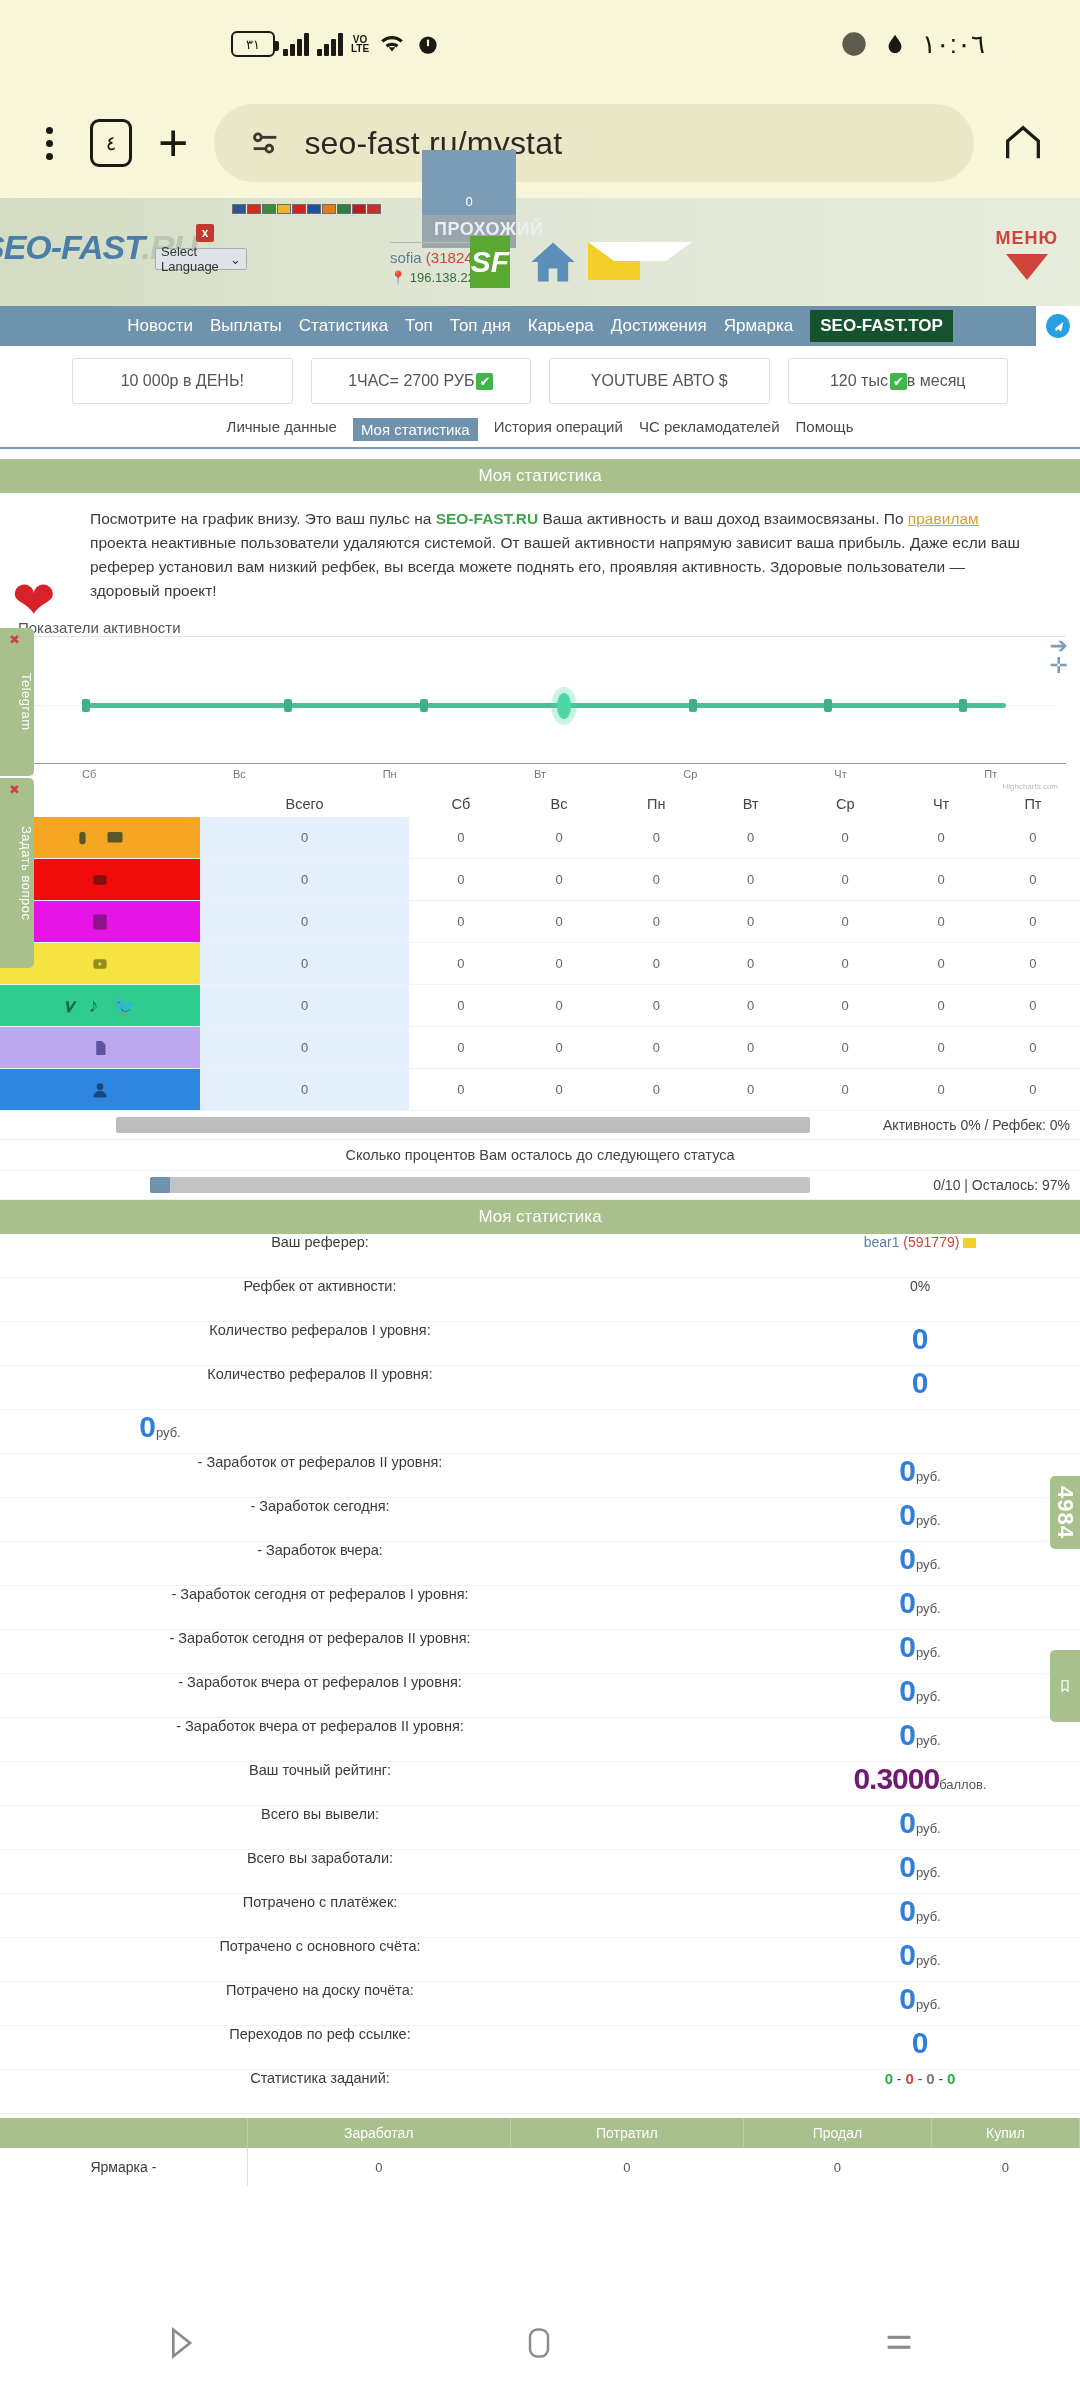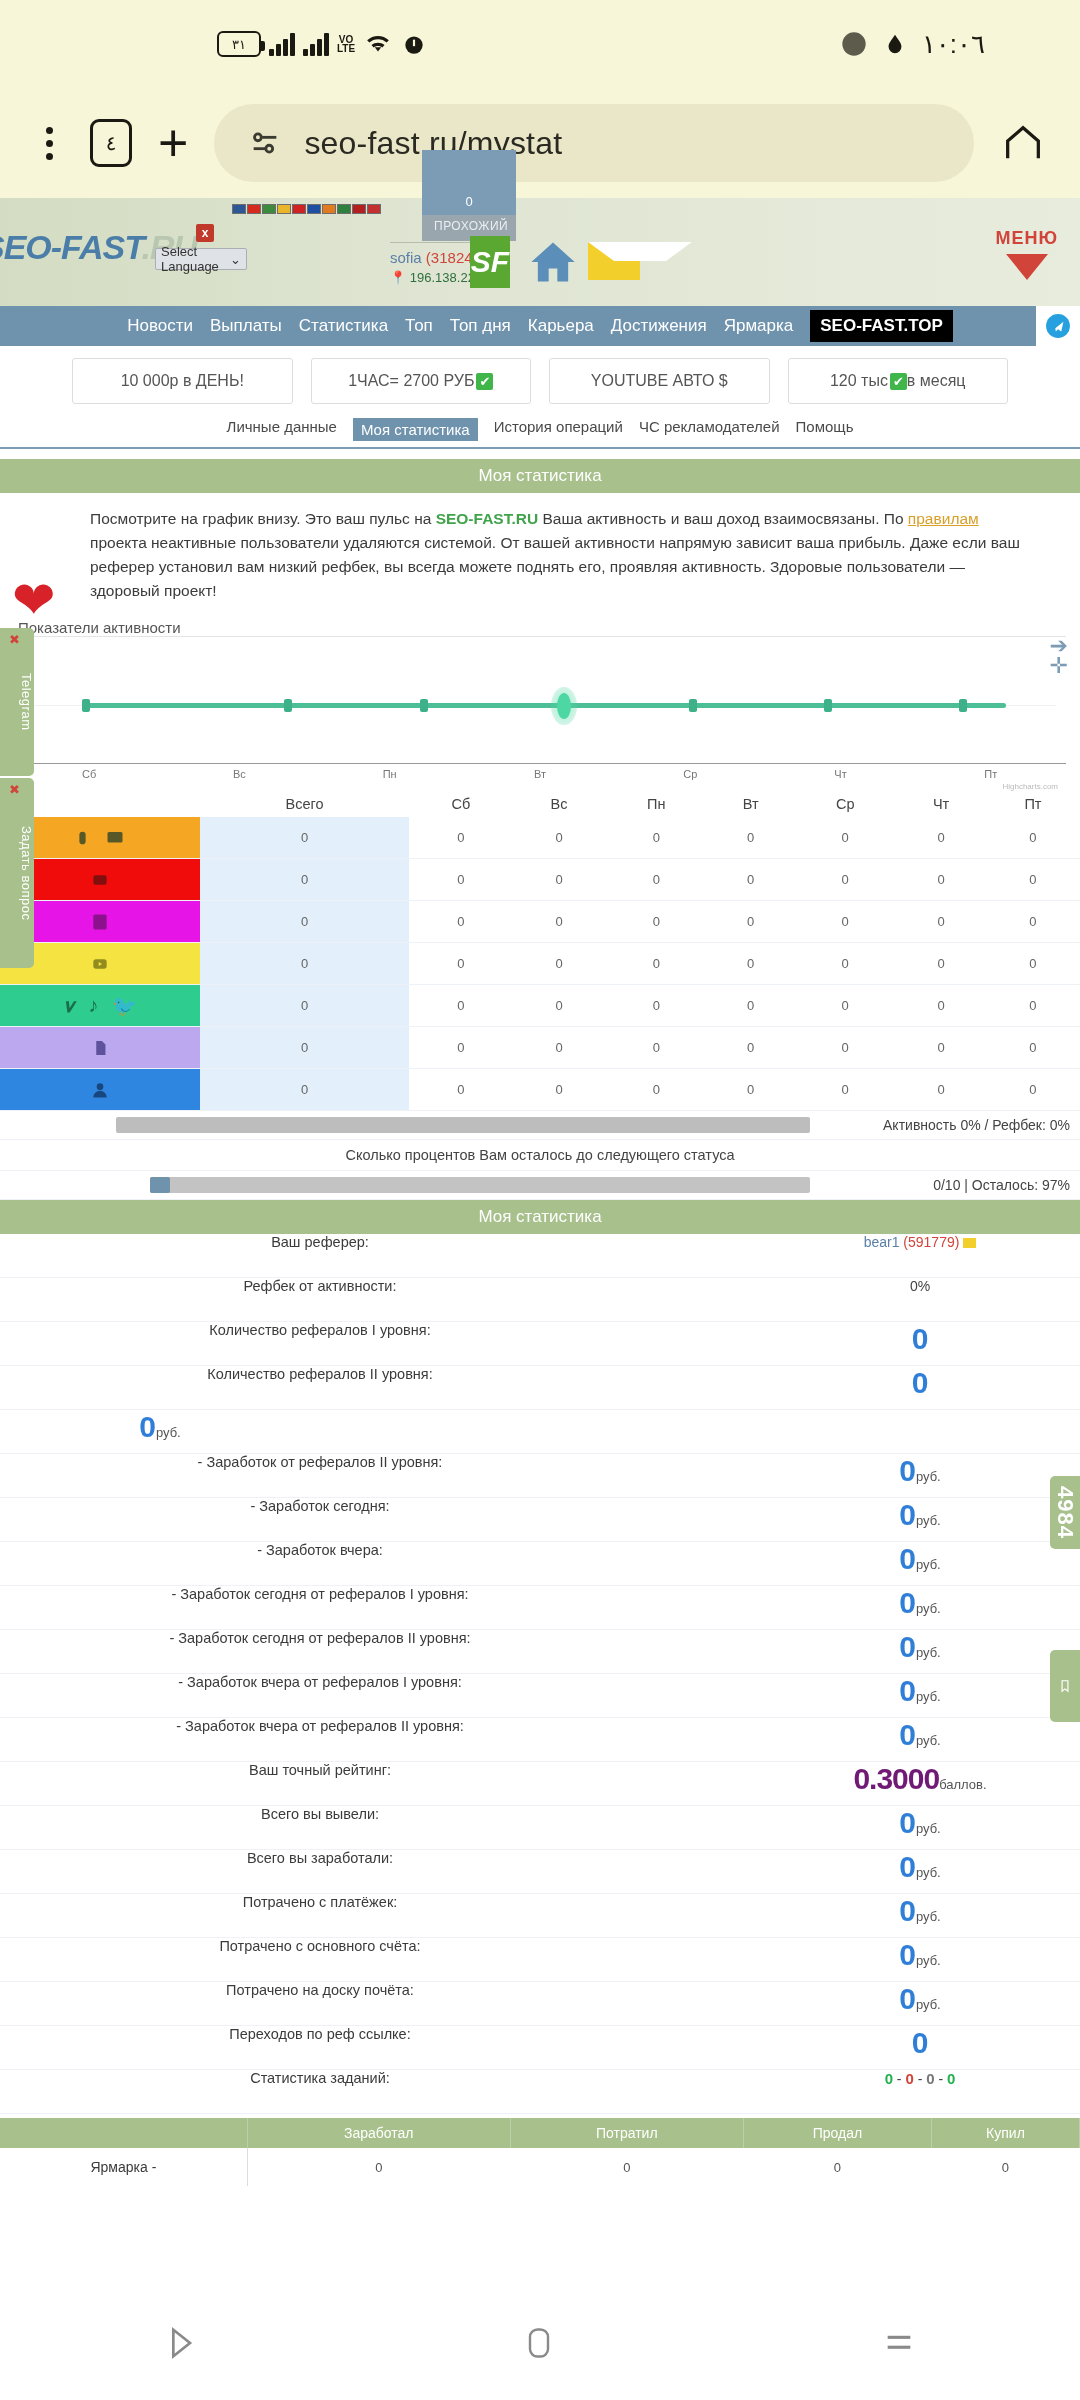--- a/index.html
+++ b/index.html
@@ -1,21 +1,21 @@
 <!DOCTYPE html>
 <html><head>
 <meta charset="utf-8">
 <style>
   * { margin:0; padding:0; box-sizing:border-box; }
   html,body { width:1080px; height:2400px; background:#fff; font-family:"Liberation Sans", sans-serif; }
   body { position:relative; overflow:hidden; }
 
   
   .statusbar { height:88px; background:#f7f6d8; display:flex; align-items:center; position:relative; }
-  .sb-left { position:absolute; left:217px; display:flex; align-items:center; gap:8px; }
+  .sb-left { position:absolute; left:231px; display:flex; align-items:center; gap:8px; }
   .sb-right { position:absolute; right:95px; display:flex; align-items:center; gap:16px; }
   .batt { width:44px; height:26px; border:2.5px solid #1b1a12; border-radius:6px; display:flex;
           align-items:center; justify-content:center; font-size:13px; color:#1b1a12; position:relative; }
   .batt::after { content:""; position:absolute; right:-6px; top:8px; width:4px; height:10px;
                  background:#1b1a12; border-radius:0 2px 2px 0; }
   .bars { display:flex; align-items:flex-end; gap:2px; height:24px; }
   .bars i { display:block; width:5px; background:#1b1a12; border-radius:1px; }
   .bars i:nth-child(1){height:7px}.bars i:nth-child(2){height:12px}
   .bars i:nth-child(3){height:17px}.bars i:nth-child(4){height:23px}
   .volte { font-size:10px; line-height:9px; font-weight:bold; color:#1b1a12; text-align:center; }
@@ -44,22 +44,22 @@
           font-style:italic; color:#4a7ea8; letter-spacing:-1px; }
   .logo .ru { color:#b9c7b0; }
   .closebox { position:absolute; left:196px; top:26px; width:18px; height:18px; background:#c0392b;
               color:#fff; font-size:12px; font-weight:bold; display:flex; align-items:center;
               justify-content:center; border-radius:2px; }
   .langsel { position:absolute; left:155px; top:50px; width:92px; height:22px; background:#dfe2e6;
              border:1px solid #a9afb5; border-radius:2px; font-size:13px; color:#333;
              display:flex; align-items:center; justify-content:space-between; padding:0 5px; }
   .statusbox { position:absolute; left:422px; top:-48px; width:94px; text-align:center; }
   .statusbox .num { background:#7c9cb5; color:#fff; font-size:13px; padding:44px 0 6px; }
-  .statusbox .lbl { background:#9aa6ad; color:#e9eef2; font-size:12px; padding:4px 12px 8px;
-                    letter-spacing:.5px; }
+  .statusbox .lbl { background:#9aa6ad; color:#e9eef2; font-size:18px; padding:4px 12px 8px;
+                    letter-spacing:.5px;font-weight:bold; }
   .userinfo { position:absolute; left:390px; top:44px; font-size:15px; border-top:1px solid #b5bdae;
               padding-top:6px; width:120px; }
   .userinfo .uname { color:#5b7fa6; }
   .userinfo .uid { color:#d0443a; }
   .userinfo .uip { color:#2f6f3f; font-size:13px; margin-top:4px; }
   .sflogo { position:absolute; left:470px; top:38px; width:40px; height:52px; background:#5aa832;
             color:#fff; font-size:30px; font-weight:bold; font-style:italic;
             display:flex; align-items:center; justify-content:center;text-align:right; }
   .hi-home { position:absolute; left:524px; top:38px; color:#5b8fb9; }
   .hi-mail { position:absolute; left:588px; top:44px; width:52px; height:38px; background:#f2cf2b; }
@@ -67,21 +67,21 @@
        height:38px; border-left:26px solid transparent; border-right:26px solid transparent; }
   .hi-mail::before { border-top:19px solid #fff; }
   .menu { position:absolute; right:22px; top:30px; text-align:center; }
   .menu .mtxt { color:#d0443a; font-size:18px; font-weight:bold; letter-spacing:1px; }
   .menu .arw { width:0; height:0; border-left:21px solid transparent; border-right:21px solid transparent;
                border-top:26px solid #d0443a; margin:5px auto 0; }
 
   .navbar { height:40px; background:#6f92ad; display:flex; align-items:center;
             justify-content:center; gap:17px; position:relative; }
   .navbar a { color:#fff; font-size:17px; text-decoration:none; }
-  .navbar a.hot { background:#000000; padding:6px 10px; font-weight:bold; }
+  .navbar a.hot { background:#14532d; padding:6px 10px; font-weight:bold; }
   .tgbtn { position:absolute; right:0; top:0; width:44px; height:40px; background:#fff;
            display:flex; align-items:center; justify-content:center; }
 
   .banners { display:flex; gap:18px; padding:12px 72px 6px; }
   .banners .b { flex:1; height:46px; border:1px solid #ddd; border-radius:3px; background:#fff;
                 display:flex; align-items:center; justify-content:center; font-size:16px; color:#555; }
   .chk { background:#3fb54a; color:#fff; font-size:13px; padding:1px 3px; margin-left:2px; border-radius:2px; }
 
   .subtabs { display:flex; justify-content:center; gap:16px; font-size:15px; color:#4a4a4a;
              padding:8px 0 6px; border-bottom:2px solid #7c9cb5; }

